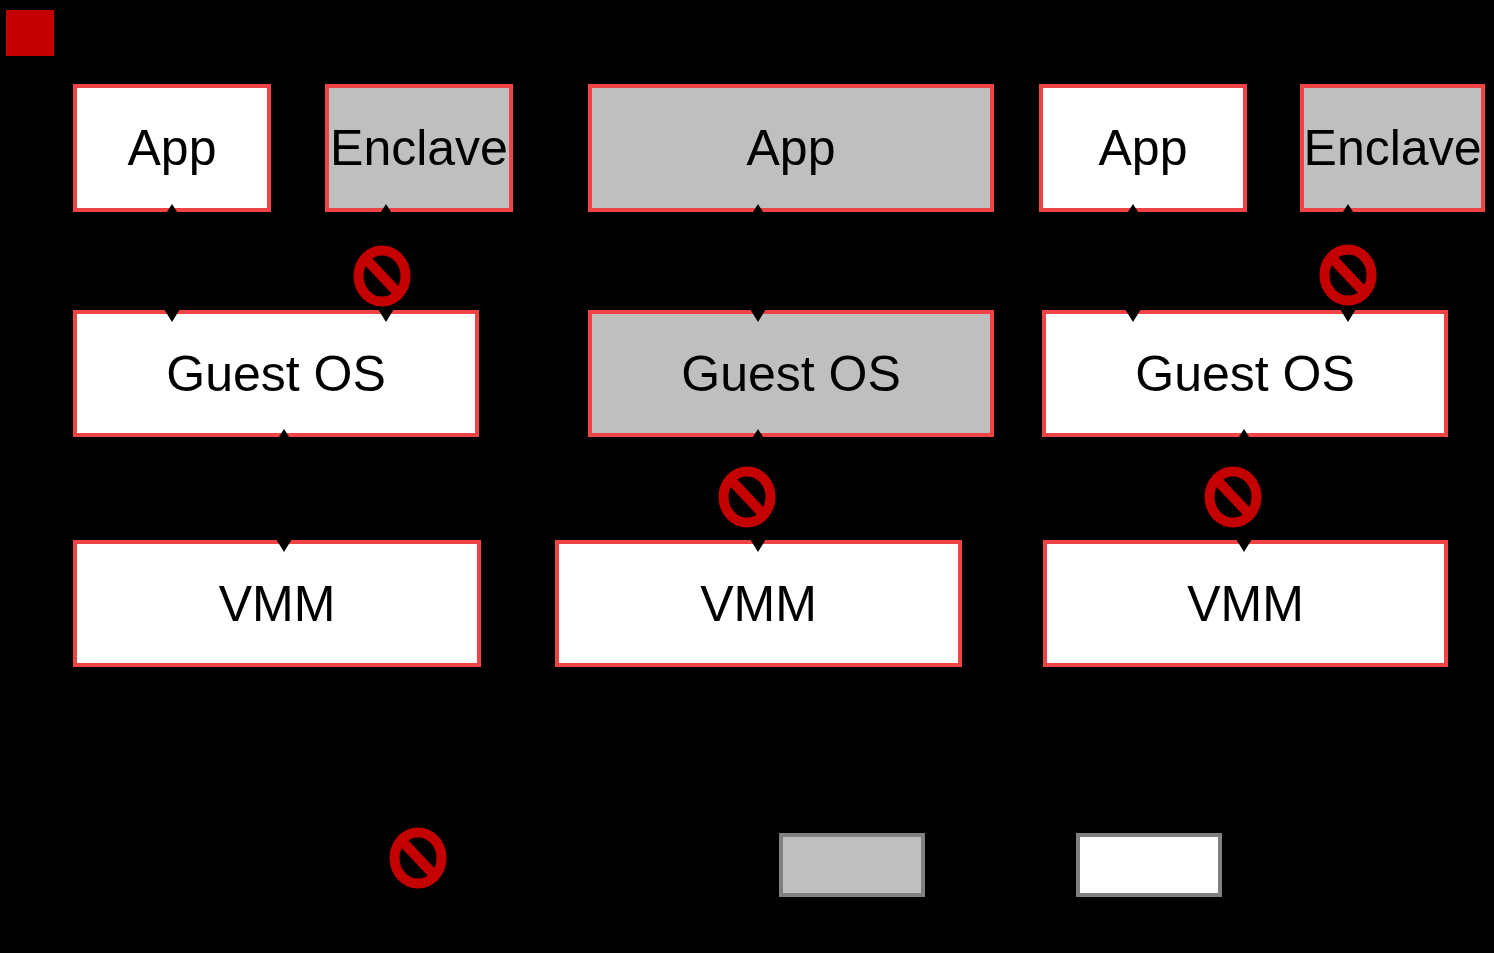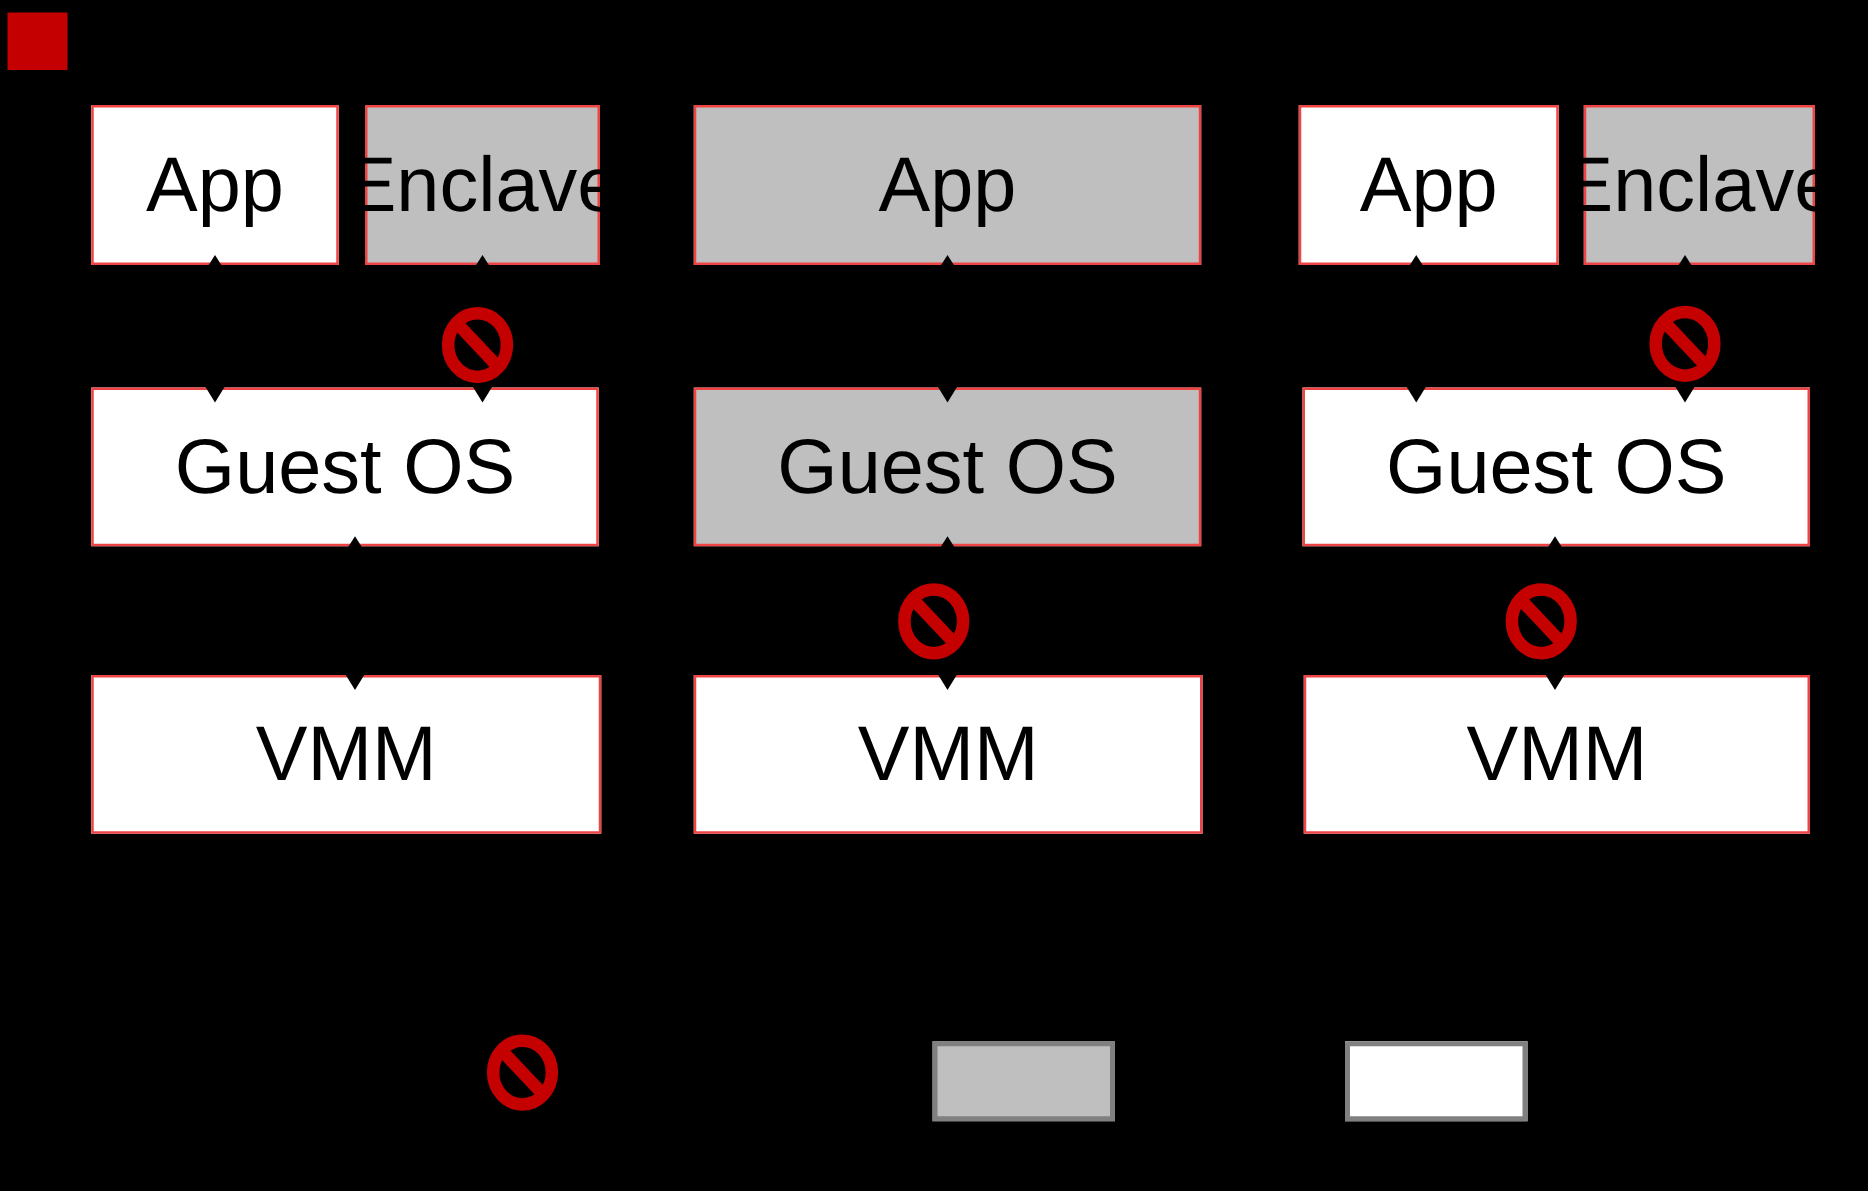--- a/index.html
+++ b/index.html
@@ -1,26 +1,26 @@
 <!DOCTYPE html>
 <html><head>
 <meta charset="utf-8">
 <style>
   html,body{margin:0;padding:0;background:#000;}
   #canvas{
     position:relative;width:1494px;height:953px;background:#000000;
     font-family:"Liberation Sans", sans-serif;overflow:hidden;
   }
   .box{
-    position:absolute;box-sizing:border-box;border:2px solid #ef4444;
+    position:absolute;box-sizing:border-box;border:4px solid #ef4444;
     display:flex;align-items:center;justify-content:center;
-    font-size:62px;color:#000;letter-spacing:0px;
+    font-size:50px;color:#000;letter-spacing:0px;
   }
   .trusted{background:#ffffff;}
-  .untrusted{background:#bfbfbf;}
+  .untrusted{background:#bfbfbf;margin-left:33px;}
   .conn{position:absolute;width:2px;background:#000;}
   .head-up{
     position:absolute;width:0;height:0;
     border-left:7px solid transparent;border-right:7px solid transparent;
     border-bottom:11px solid #000;
   }
   .head-down{
     position:absolute;width:0;height:0;
     border-left:8px solid transparent;border-right:8px solid transparent;
     border-top:13px solid #000;

